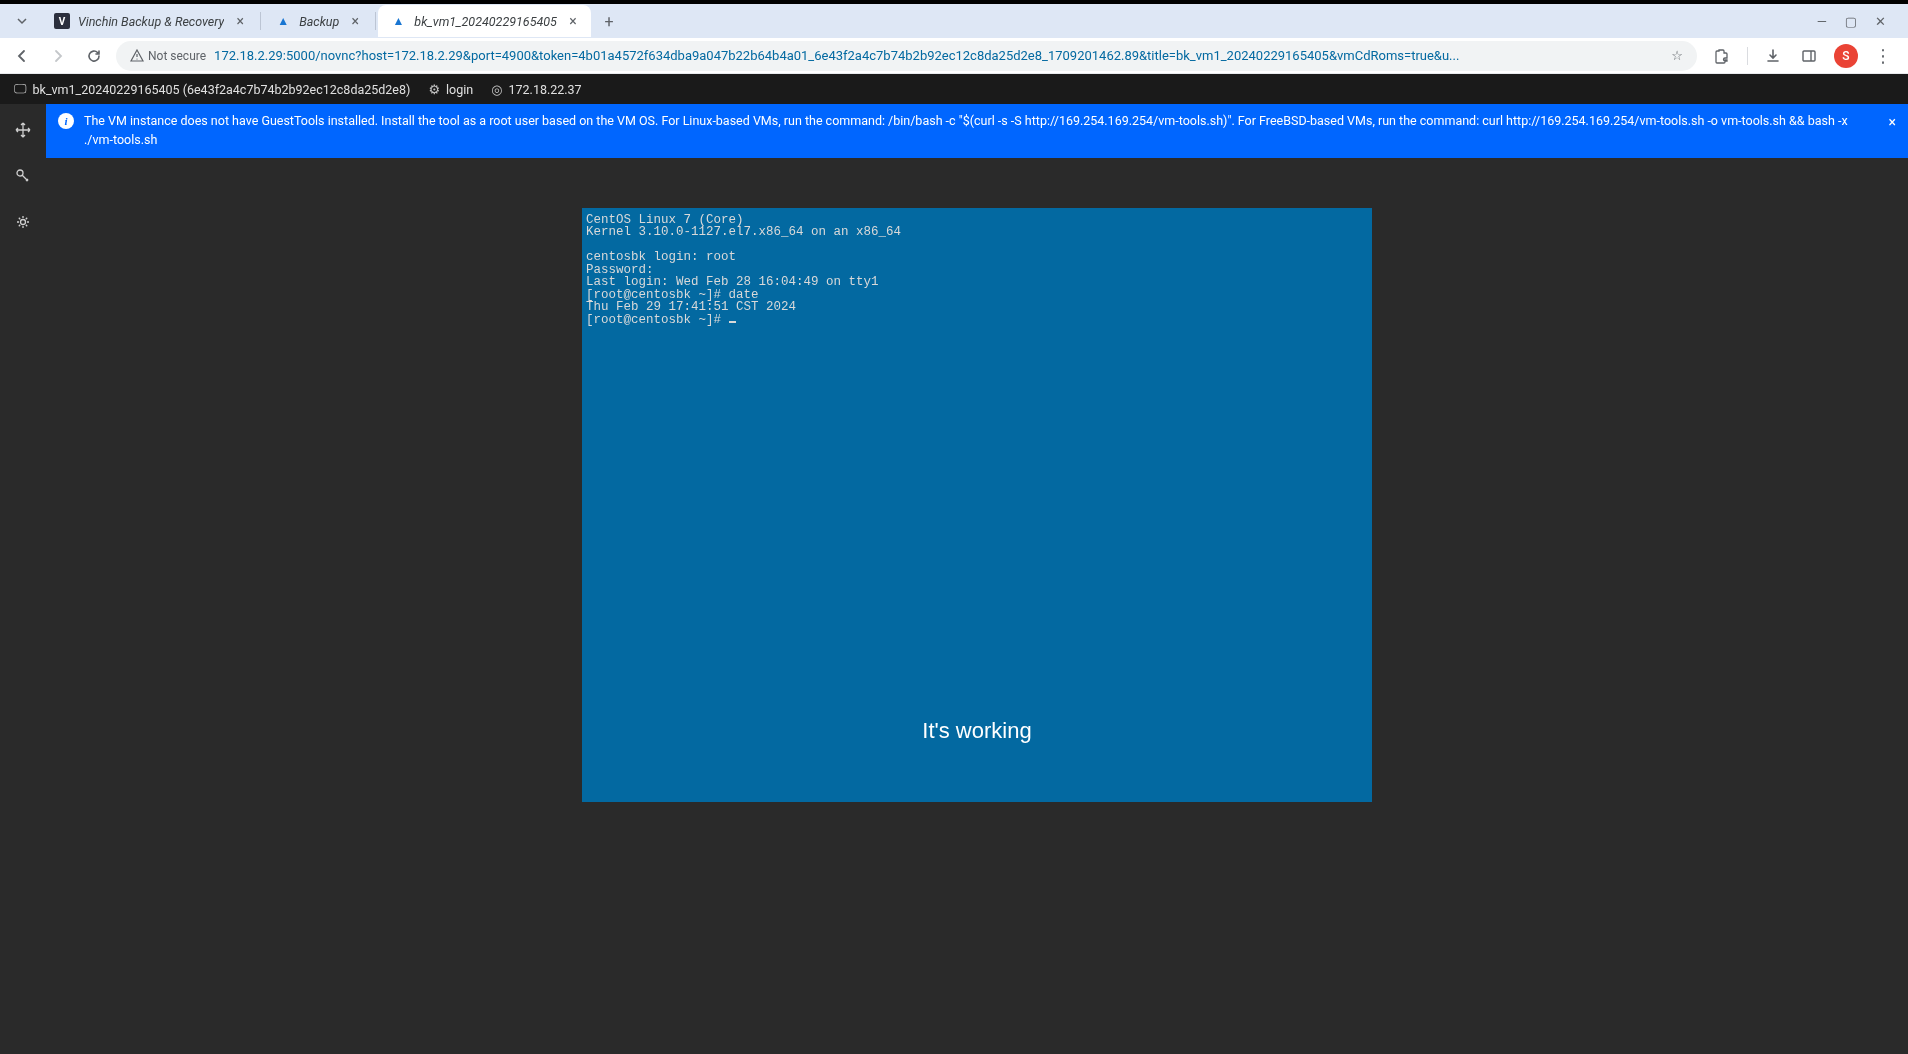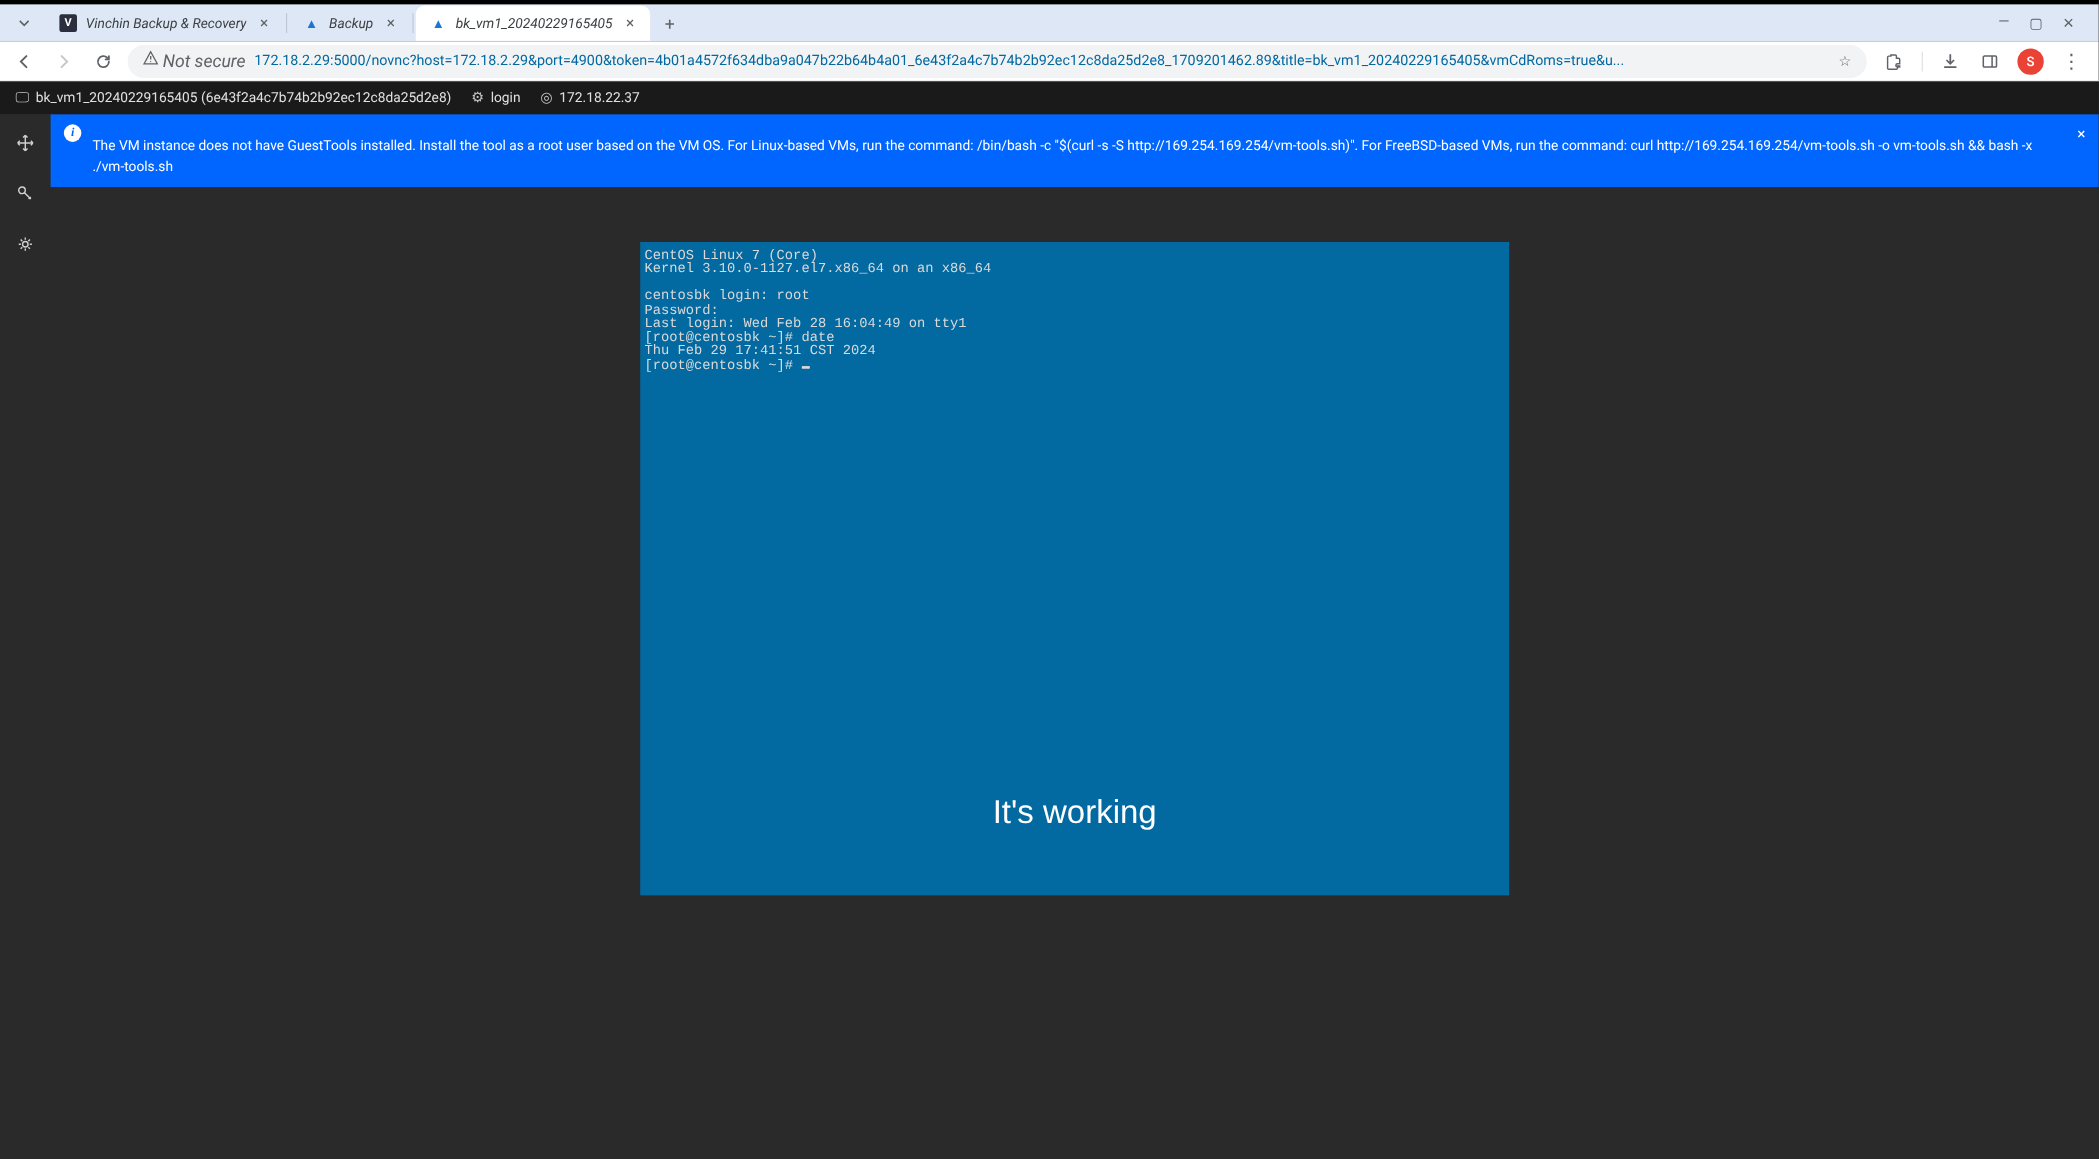--- a/index.html
+++ b/index.html
@@ -64,21 +64,21 @@
   background: #f1f3f4;
   border-radius: 15px;
   display: flex;
   align-items: center;
   padding: 0 14px;
   gap: 8px;
   font-size: 13px;
   color: #5f6368;
   overflow: hidden;
 }
-.omnibox .security { display:flex; align-items:flex-start; gap:4px; font-size:16px; white-space:nowrap;font-style:italic;}
+.omnibox .security { display:flex; align-items:flex-end; gap:4px; font-size:12px; white-space:nowrap;}
 .omnibox .url { color: #0369a1; white-space: nowrap; overflow:hidden; text-overflow: ellipsis; flex:1;}
 .omnibox .star { color:#5f6368; }
 .toolbar-right { display:flex; align-items:center; gap: 14px; padding: 0 6px;}
 .toolbar-right .icon { width:22px; height:22px; display:flex; align-items:center; justify-content:center; color:#5f6368;}
 .avatar { width: 24px; height:24px; border-radius:50%; background:#ea4335; color:#fff; font-size:12px; display:flex; align-items:center; justify-content:center; font-weight:500;}
 .vnc-header {
   height: 30px;
   background: #1a1a1a;
   color: #e0e0e0;
   display: flex;
@@ -122,21 +122,21 @@
   align-items: flex-start;
   gap: 10px;
   line-height: 1.5;
   position: relative;
 }
 .banner .info-icon {
   width: 16px; height:16px; border-radius:50%; background:#fff; color:#0066ff;
   font-size:11px; font-weight:bold; display:flex; align-items:center; justify-content:center; flex-shrink:0; margin-top:1px;
   font-family: Georgia, serif; font-style: italic;
 }
-.banner .msg { flex:1; word-break: break-word; margin-top: 12px; }
+.banner .msg { flex:1; word-break: break-word; }
 .banner .close {
   position:absolute; right:12px; top:8px; color:#fff; font-size:14px;
 }
 .vnc-canvas-wrap {
   flex: 1;
   display: flex;
   justify-content: center;
   align-items: flex-start;
   padding-top: 50px;
   position: relative;
@@ -152,21 +152,21 @@
   padding: 6px 4px;
   white-space: pre;
   position: relative;
 }
 .caption {
   position: absolute;
   bottom: 60px;
   left: 50%;
   transform: translateX(-50%);
   color: #fff;
-  font-size: 30px;
+  font-size: 22px;
   font-weight: 500;
   font-family: -apple-system, "Segoe UI", sans-serif;
 }
 .cursor-blink {
   display:inline-block; width: 7px; height: 1px; background:#d9d9d9; vertical-align: baseline;
   border-bottom: 2px solid #d9d9d9;
 }
 svg { display:block; }
 </style>
 </head>

